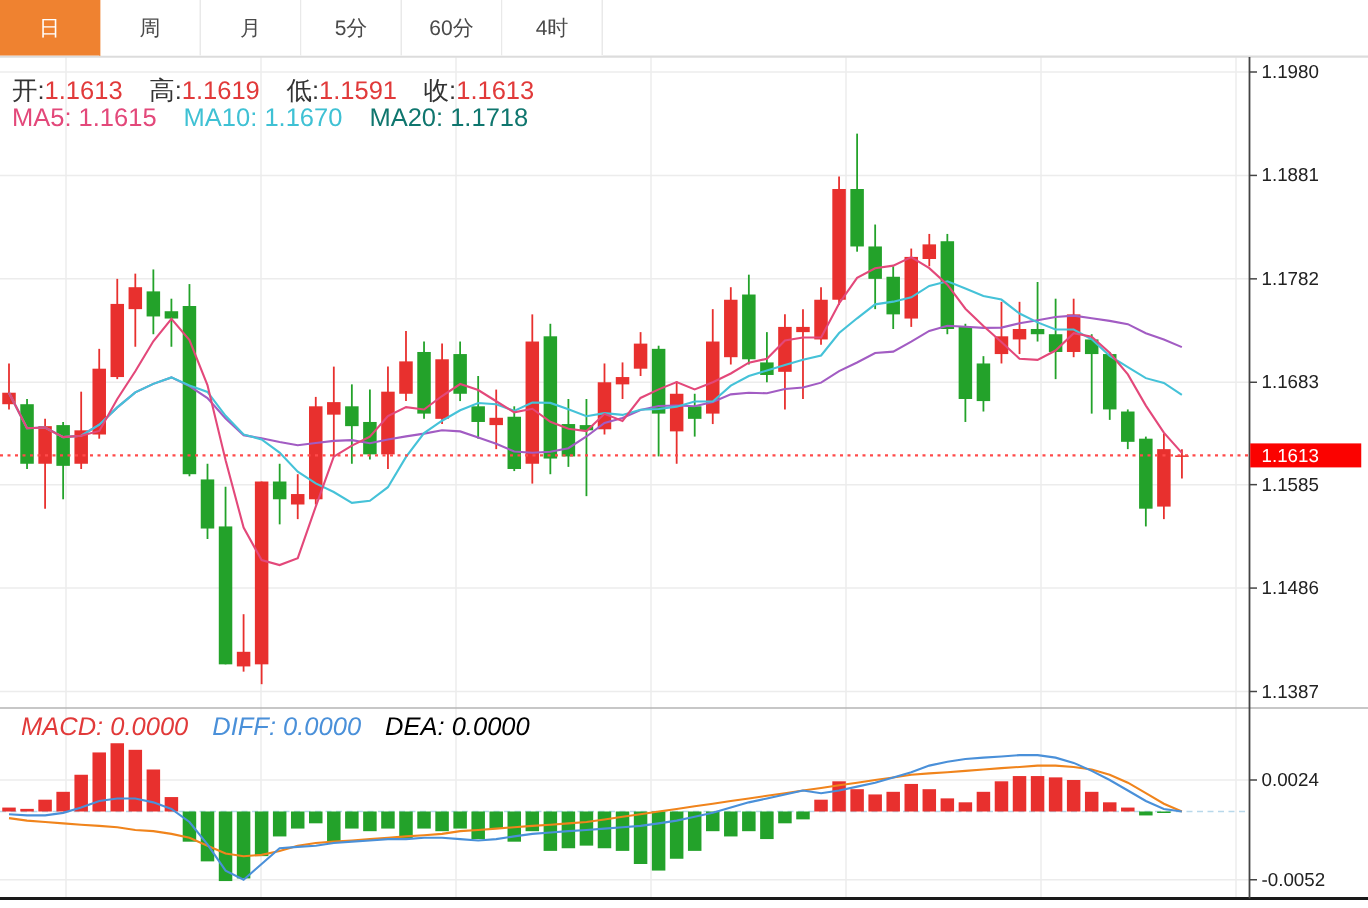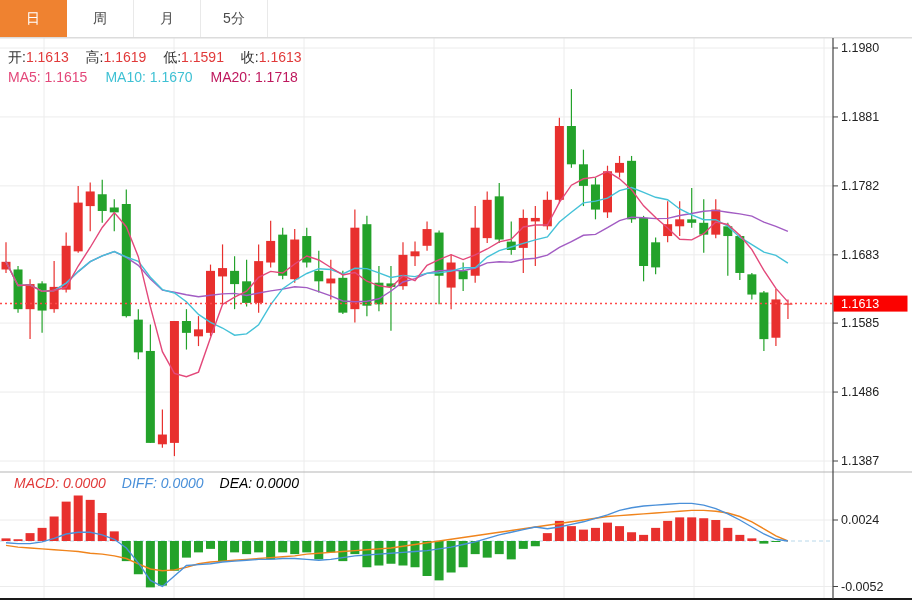--- a/index.html
+++ b/index.html
@@ -14,50 +14,52 @@
     box-sizing:border-box;z-index:6;
   }
   .tab{
     width:67px;height:37px;line-height:37px;text-align:center;
     font-size:14px;color:#4a4a4a;background:#ffffff;
     border-right:1px solid #e9e9e9;box-sizing:border-box;cursor:pointer;
     user-select:none;
   }
   .tab.active{background:#ef8230;color:#ffffff;border-right-color:#ef8230;}
   
-  .legend-row{position:absolute;left:8px;font-size:14px;white-space:nowrap;z-index:5;}
+  .legend-row{position:absolute;left:8px;font-size:17px;white-space:nowrap;z-index:5;}
   .ohlc-row{top:49px;}
   .ma-row{top:69px;}
   .macd-row{top:475px;left:14px;}
   .legend-row .lab{color:#333333;}
   .legend-row .val{color:#e13a3a;margin-right:13px;}
   .ma-item{margin-right:18px;}
   .macd-item{margin-right:16px;font-style:italic;}
   
   #chart-svg{position:absolute;top:0;left:0;z-index:1;}
   text{font-family:"Liberation Sans",sans-serif;}
 </style>
 </head>
 <body>
 
 <div class="toolbar" id="toolbar">
     <div class="tab active">日</div>
     <div class="tab">周</div>
     <div class="tab">月</div>
     <div class="tab">5分</div>
+    <div class="tab">60分</div>
+    <div class="tab">4时</div>
   </div>
 
 <div class="legend-row ohlc-row">
   <span class="lab">开:</span><span class="val">1.1613</span>
   <span class="lab">高:</span><span class="val">1.1619</span>
   <span class="lab">低:</span><span class="val">1.1591</span>
   <span class="lab">收:</span><span class="val">1.1613</span>
 </div>
 
-<div class="legend-row ma-row" id="ma-row"><span class="ma-item" style="color: rgb(227, 72, 122);">MA5: 1.1615</span><span class="ma-item" style="color: rgb(63, 193, 212);">MA10: 1.1670</span><span class="ma-item" style="color: #be185d;">MA20: 1.1718</span></div>
+<div class="legend-row ma-row" id="ma-row"><span class="ma-item" style="color: rgb(227, 72, 122);">MA5: 1.1615</span><span class="ma-item" style="color: rgb(63, 193, 212);">MA10: 1.1670</span><span class="ma-item" style="color: #0f766e;">MA20: 1.1718</span></div>
 
 <div class="legend-row macd-row" id="macd-row"><span class="macd-item" style="color: rgb(225, 58, 58);">MACD: 0.0000</span><span class="macd-item" style="color: rgb(74, 144, 217);">DIFF: 0.0000</span><span class="macd-item" style="color: #000000;">DEA: 0.0000</span></div>
 
 <svg id="chart-svg" width="912" height="605" viewBox="0 0 912 605">
     <g>
       <line x1="44" y1="38" x2="44" y2="599" stroke="#ececec" stroke-width="1"></line>
       <line x1="174" y1="38" x2="174" y2="599" stroke="#ececec" stroke-width="1"></line>
       <line x1="304" y1="38" x2="304" y2="599" stroke="#ececec" stroke-width="1"></line>
       <line x1="434" y1="38" x2="434" y2="599" stroke="#ececec" stroke-width="1"></line>
       <line x1="564" y1="38" x2="564" y2="599" stroke="#ececec" stroke-width="1"></line>

